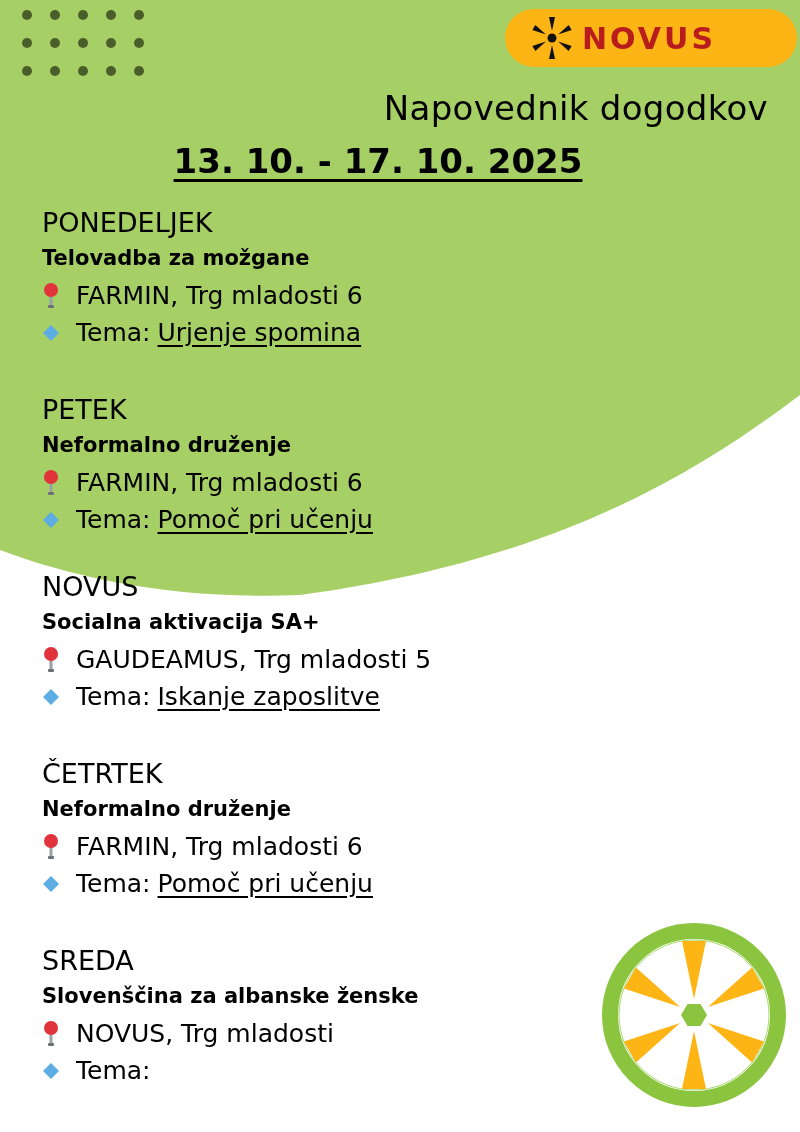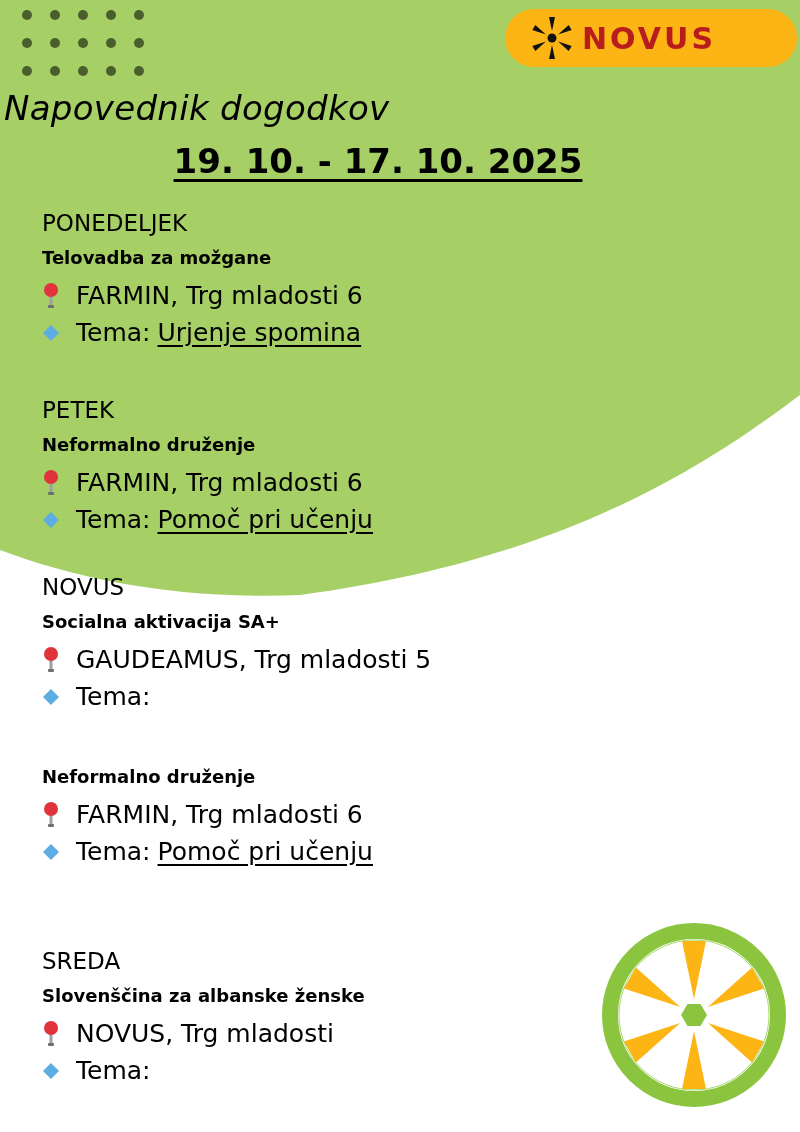--- a/index.html
+++ b/index.html
@@ -3,27 +3,27 @@
 <meta charset="utf-8">
 <style>
   html, body { margin: 0; padding: 0; }
   body { width: 800px; height: 1132px; position: relative; overflow: hidden; background: #ffffff; font-family: "DejaVu Sans", sans-serif; color: #000; }
   .bg-shape { position: absolute; left: 0; top: 0; width: 800px; height: 1132px; z-index: 0; }
   .dots { position: absolute; left: 22px; top: 10px; display: grid; grid-template-columns: repeat(5, 10px); grid-template-rows: repeat(3, 10px); column-gap: 18px; row-gap: 18px; z-index: 1; }
   .dot { width: 10px; height: 10px; border-radius: 50%; background: #4a5e2b; }
   .logo { position: absolute; left: 505px; top: 9px; width: 292px; height: 58px; border-radius: 29px; background: #fdb515; display: flex; align-items: center; z-index: 1; }
   .logo svg { margin-left: 22px; }
   .logo-text { margin-left: 5px; font-family: "DejaVu Sans", sans-serif; font-weight: bold; font-size: 30px; letter-spacing: 3px; color: #b91c1c; }
-  .title { position: absolute; left: 4px; width: 756px; text-align: left; top: 88px; font-size: 34px; font-weight: normal; z-index: 1; letter-spacing: 0.3px; font-style: italic; }
+  .title { position: absolute; left: 12px; width: 756px; text-align: right; top: 88px; font-size: 34px; font-weight: normal; z-index: 1; letter-spacing: 0.3px; }
   .dates { position: absolute; left: 0; width: 756px; text-align: center; top: 141px; font-size: 34px; font-weight: bold; text-decoration: underline; text-decoration-thickness: 3px; text-underline-offset: 6px; z-index: 1; }
   .events { position: absolute; left: 42px; top: 207px; z-index: 1; }
   .event { height: 187px; }
   .event:nth-child(3) { margin-top: -10px; }
-  .day { font-size: 23px; line-height: 32px; height: 32px; }
-  .name { font-size: 18px; font-weight: bold; line-height: 38px; height: 38px; }
+  .day { font-size: 27px; line-height: 32px; height: 32px; }
+  .name { font-size: 21px; font-weight: bold; line-height: 38px; height: 38px; }
   .row { font-size: 25px; line-height: 37px; height: 37px; display: flex; align-items: center; }
   .icon-slot { width: 34px; display: inline-flex; justify-content: flex-start; align-items: center; }
   .topic-link { text-decoration: underline; text-underline-offset: 4px; margin-left: 7px; }
   .wheel { position: absolute; left: 600px; top: 921px; z-index: 1; }
 </style>
 </head>
 <body>
 
 <svg class="bg-shape" viewBox="0 0 800 1132">
   <path d="M0,0 L800,0 L800,395 C700,470 560,560 300,595 C180,600 80,580 0,550 Z" fill="#a6cf65"></path>
@@ -62,21 +62,21 @@
         <polygon points="-3,-21 3,-21 0,-7" fill="#111"></polygon>
       </g>
     <g transform="rotate(-120)">
         <polygon points="-3,-21 3,-21 0,-7" fill="#111"></polygon>
       </g>
   </svg>
   <span class="logo-text">NOVUS</span>
 </div>
 
 <div class="title">Napovednik dogodkov</div>
-<div class="dates">19. 10. - 17. 10. 2025</div>
+<div class="dates">13. 10. - 17. 10. 2025</div>
 
 <div class="events">
 
   <div class="event">
     <div class="day">PONEDELJEK</div>
     <div class="name">Telovadba za možgane</div>
     <div class="row">
       <span class="icon-slot">
         <svg width="18" height="28" viewBox="0 0 18 28">
             <rect x="7.5" y="10" width="3" height="14" fill="#9aa1a6"></rect>
@@ -134,24 +134,26 @@
       </span>
       <span>GAUDEAMUS, Trg mladosti 5</span>
     </div>
     <div class="row">
       <span class="icon-slot">
         <svg width="18" height="18" viewBox="0 0 18 18">
             <polygon points="9,1 17,9 9,17 1,9" fill="#5dade2"></polygon>
           </svg>
       </span>
       <span>Tema:</span>
-    </div>
-  </div>
-
-  <div class="event">
+      <span class="topic-link">Iskanje zaposlitve</span>
+    </div>
+  </div>
+
+  <div class="event">
+    <div class="day">ČETRTEK</div>
     <div class="name">Neformalno druženje</div>
     <div class="row">
       <span class="icon-slot">
         <svg width="18" height="28" viewBox="0 0 18 28">
             <rect x="7.5" y="10" width="3" height="14" fill="#9aa1a6"></rect>
             <rect x="6" y="23" width="6" height="3" rx="1" fill="#6b7175"></rect>
             <circle cx="9" cy="8" r="7" fill="#e0333c"></circle>
           </svg>
       </span>
       <span>FARMIN, Trg mladosti 6</span>

